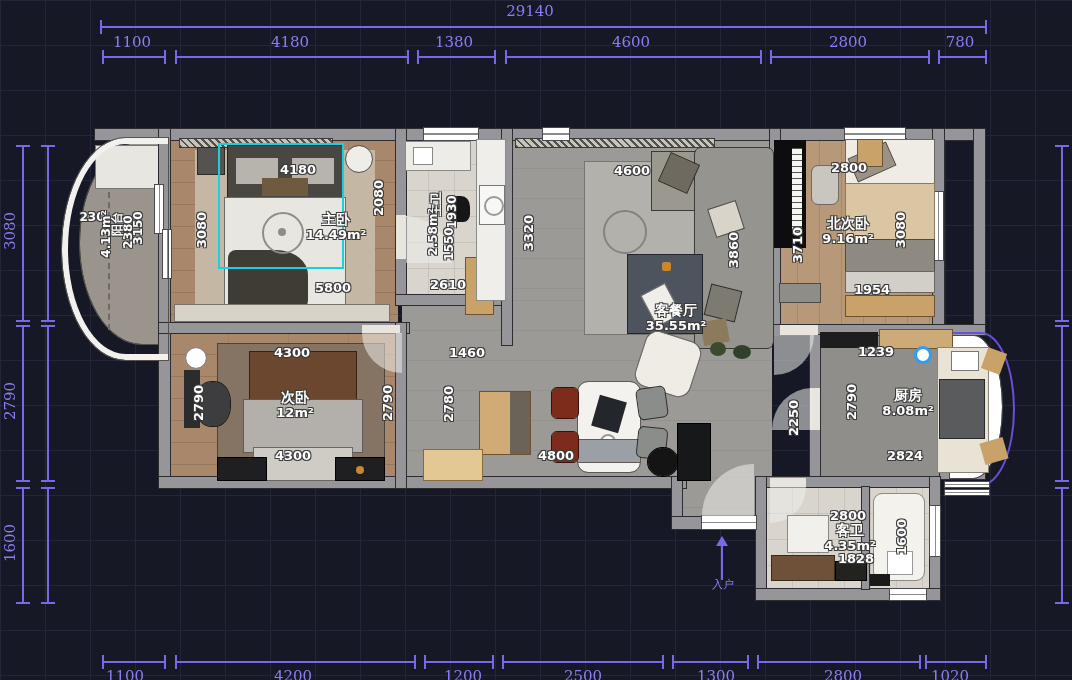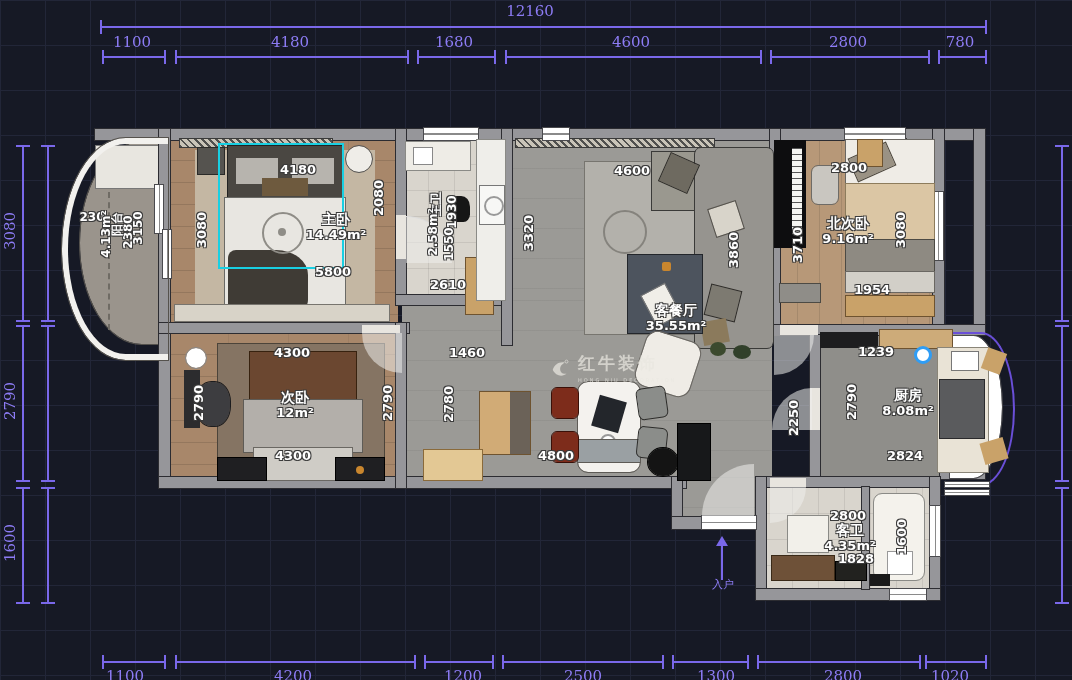--- a/index.html
+++ b/index.html
@@ -48,25 +48,25 @@
   .entry-label{position:absolute;color:var(--dimtext);font-size:11px;transform:translateX(-50%);}
   .selbox{position:absolute;border:2px solid var(--sel);background:transparent;}
   .bluemark{position:absolute;width:12px;height:12px;border-radius:50%;border:3px solid var(--marker);background:#fff;}
 </style>
 </head>
 <body>
 
 <div class="canvas">
   <div class="grid"></div>
 
-  <div class="dim" style="left:530px;top:2px">12160</div>
+  <div class="dim" style="left:530px;top:2px">29140</div>
   <div class="hseg" style="left:100px;width:883px;top:20px"></div>
   <div class="dim" style="left:132px;top:33px">1100</div>
   <div class="dim" style="left:290px;top:33px">4180</div>
-  <div class="dim" style="left:454px;top:33px">1680</div>
+  <div class="dim" style="left:454px;top:33px">1380</div>
   <div class="dim" style="left:631px;top:33px">4600</div>
   <div class="dim" style="left:848px;top:33px">2800</div>
   <div class="dim" style="left:960px;top:33px">780</div>
   <div class="hseg" style="left:102px;width:60px;top:50px"></div>
   <div class="hseg" style="left:175px;width:230px;top:50px"></div>
   <div class="hseg" style="left:417px;width:75px;top:50px"></div>
   <div class="hseg" style="left:505px;width:253px;top:50px"></div>
   <div class="hseg" style="left:770px;width:156px;top:50px"></div>
   <div class="hseg" style="left:938px;width:45px;top:50px"></div>
 
@@ -255,21 +255,21 @@
   <div class="furn" style="left:772px;top:556px;width:62px;height:24px;background:#6e5138;outline:1px solid #3a2a18"></div>
   <div class="furn" style="left:788px;top:516px;width:40px;height:36px;background:#f2f0ea;outline:1px solid #8a8a86"></div>
   <div class="furn" style="left:836px;top:562px;width:30px;height:18px;background:#22221f;outline:1px solid #000"></div>
   <div class="furn" style="left:874px;top:494px;width:50px;height:86px;background:#f4f2ec;border-radius:8px;outline:1px solid #8a8a86"></div>
   <div class="furn" style="left:888px;top:552px;width:24px;height:22px;background:#ffffff;outline:1px solid #999"></div>
   <div class="furn" style="left:870px;top:574px;width:20px;height:12px;background:#1a1a1a"></div>
 
   <div class="wl" style="left:298px;top:162px">4180</div>
   <div class="wlr" style="left:201px;top:230px">3080</div>
   <div class="wlr" style="left:378px;top:198px">2080</div>
-  <div class="wl" style="left:333px;top:264px">5800</div>
+  <div class="wl" style="left:333px;top:280px">5800</div>
   <div class="room-label" style="left:336px;top:212px">
     <div>主卧</div>
     <div class="area">14.49m²</div>
   </div>
 
   <div class="wlr" style="left:436px;top:204px;font-size:12px">主卫</div>
   <div class="wlr" style="left:452px;top:212px;font-size:12px">1930</div>
   <div class="wlr" style="left:433px;top:232px;font-size:12px">2.58m²</div>
   <div class="wlr" style="left:449px;top:244px;font-size:12px">1550</div>
   <div class="wl" style="left:448px;top:277px">2610</div>
@@ -320,26 +320,16 @@
   </div>
   <div class="wl" style="left:856px;top:551px">1828</div>
   <div class="wlr" style="left:901px;top:537px">1600</div>
 
   <div class="wl" style="left:92px;top:210px;font-size:12px">230</div>
   <div class="wlr" style="left:138px;top:228px;font-size:12px">3150</div>
   <div class="wlr" style="left:128px;top:232px;font-size:12px">2380</div>
   <div class="wlr" style="left:117px;top:224px;font-size:12px">阳台</div>
   <div class="wlr" style="left:106px;top:234px;font-size:12px">4.13m²</div>
 
-  <div class="watermark" style="left:550px;top:352px">
-    <svg width="22" height="22" viewBox="0 0 24 24">
-      <path d="M3 14 C5 8 10 5 16 6 C13 8 11 10 11 13 C11 17 14 19 18 18 C14 22 6 21 3 14 Z" fill="#e9e7e0"></path>
-      <circle cx="18" cy="5" r="1.6" fill="none" stroke="#e9e7e0" stroke-width="1"></circle>
-    </svg>
-    <div>
-      <div class="wm-name">红牛装饰</div>
-      <div class="wm-sub">HONG NIU DECORATION</div>
-    </div>
-  </div>
 
   <div class="entry-arrow" style="left:721px;top:538px;height:42px"></div>
   <div class="entry-label" style="left:723px;top:577px">入户</div>
 </div>
 
 </body></html>

